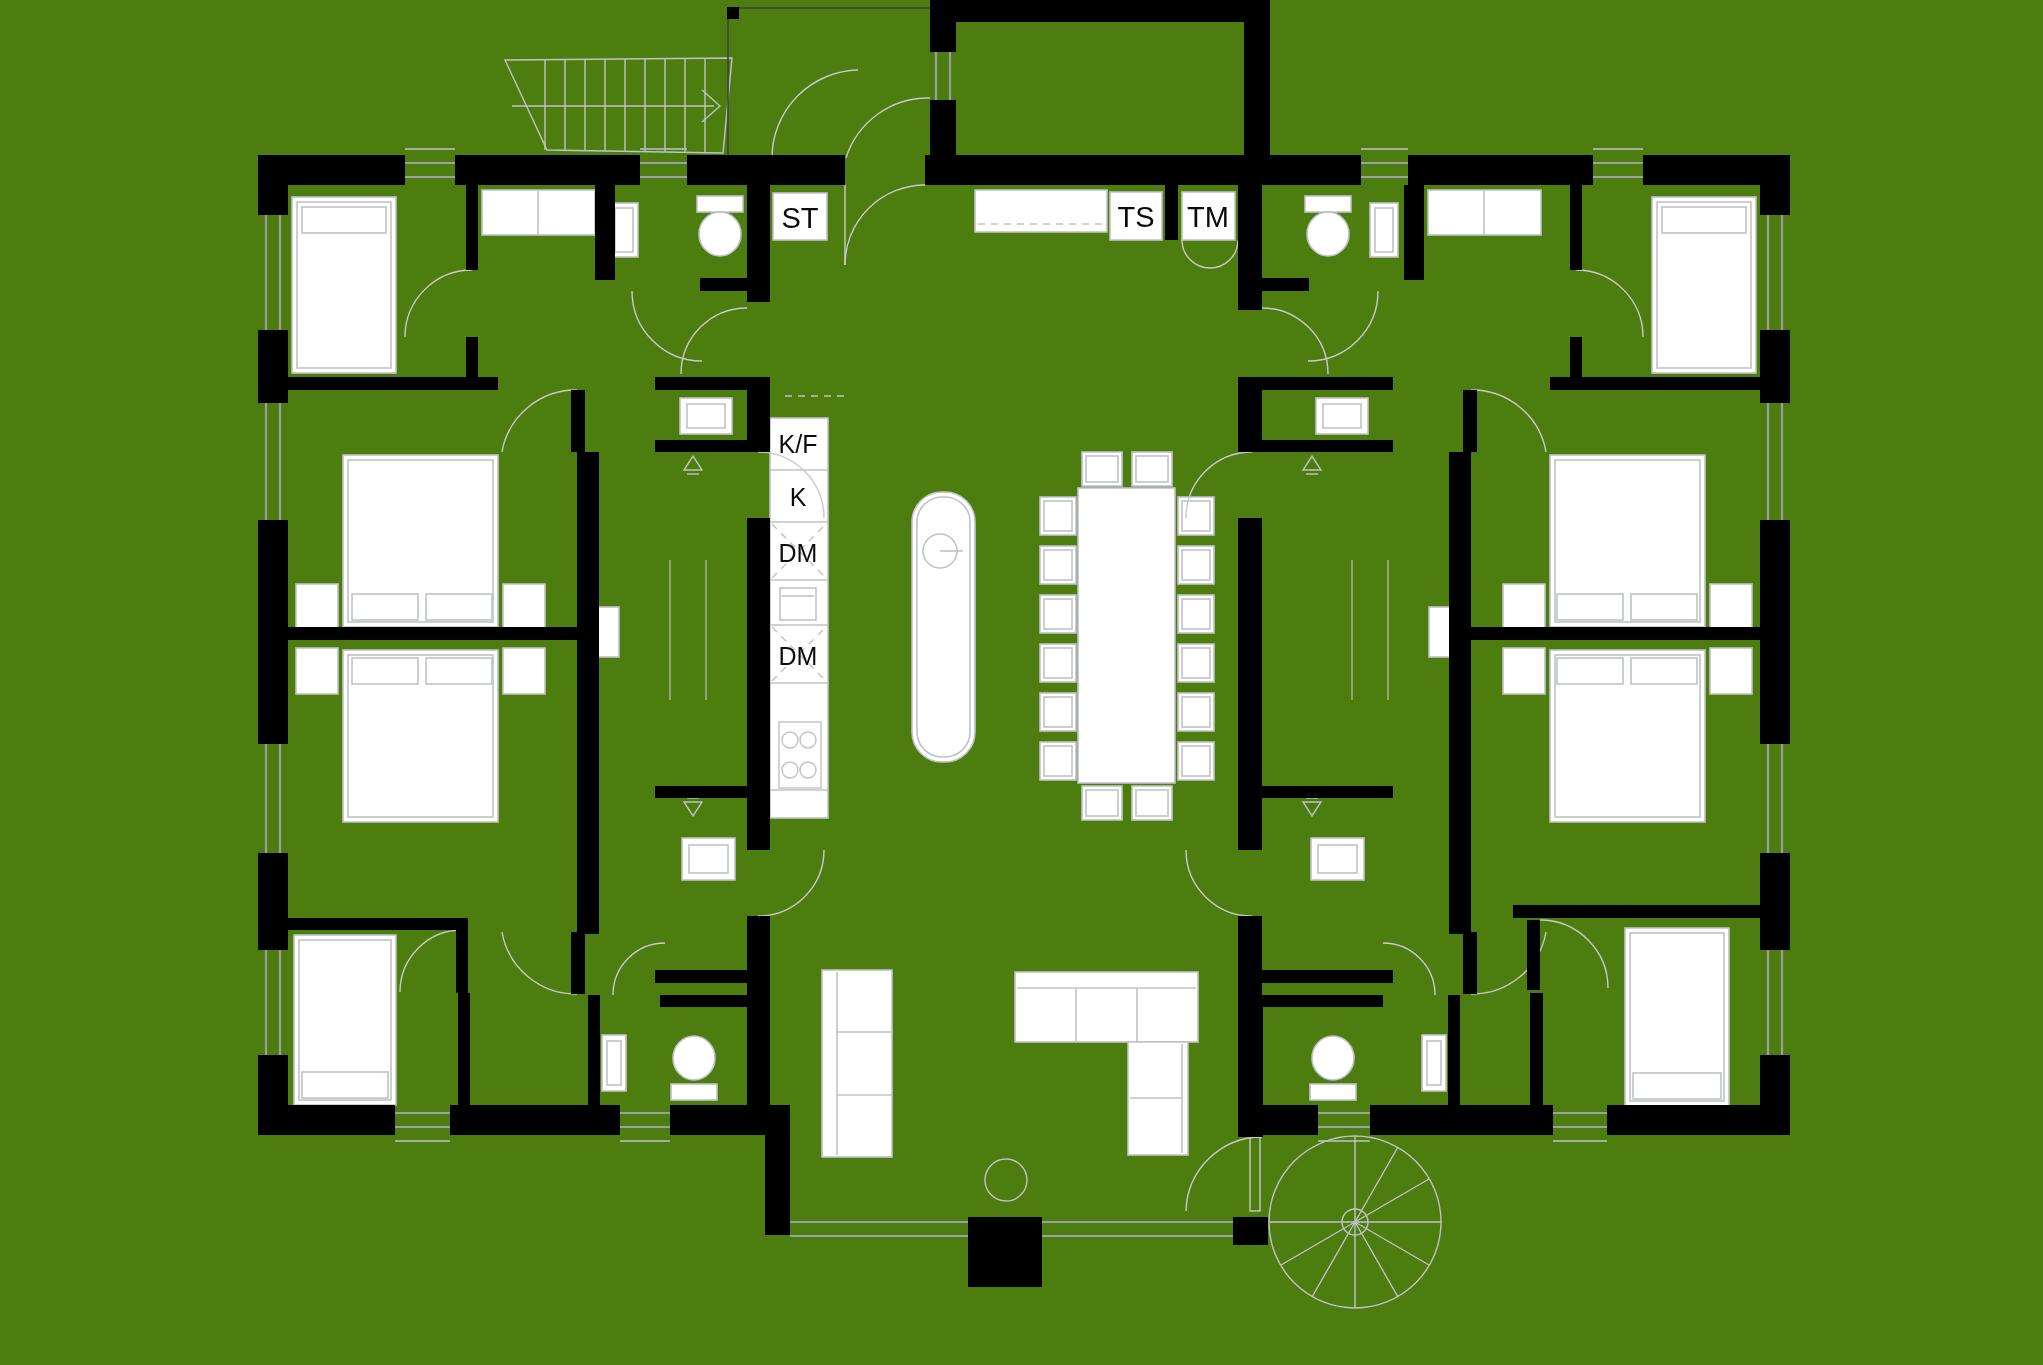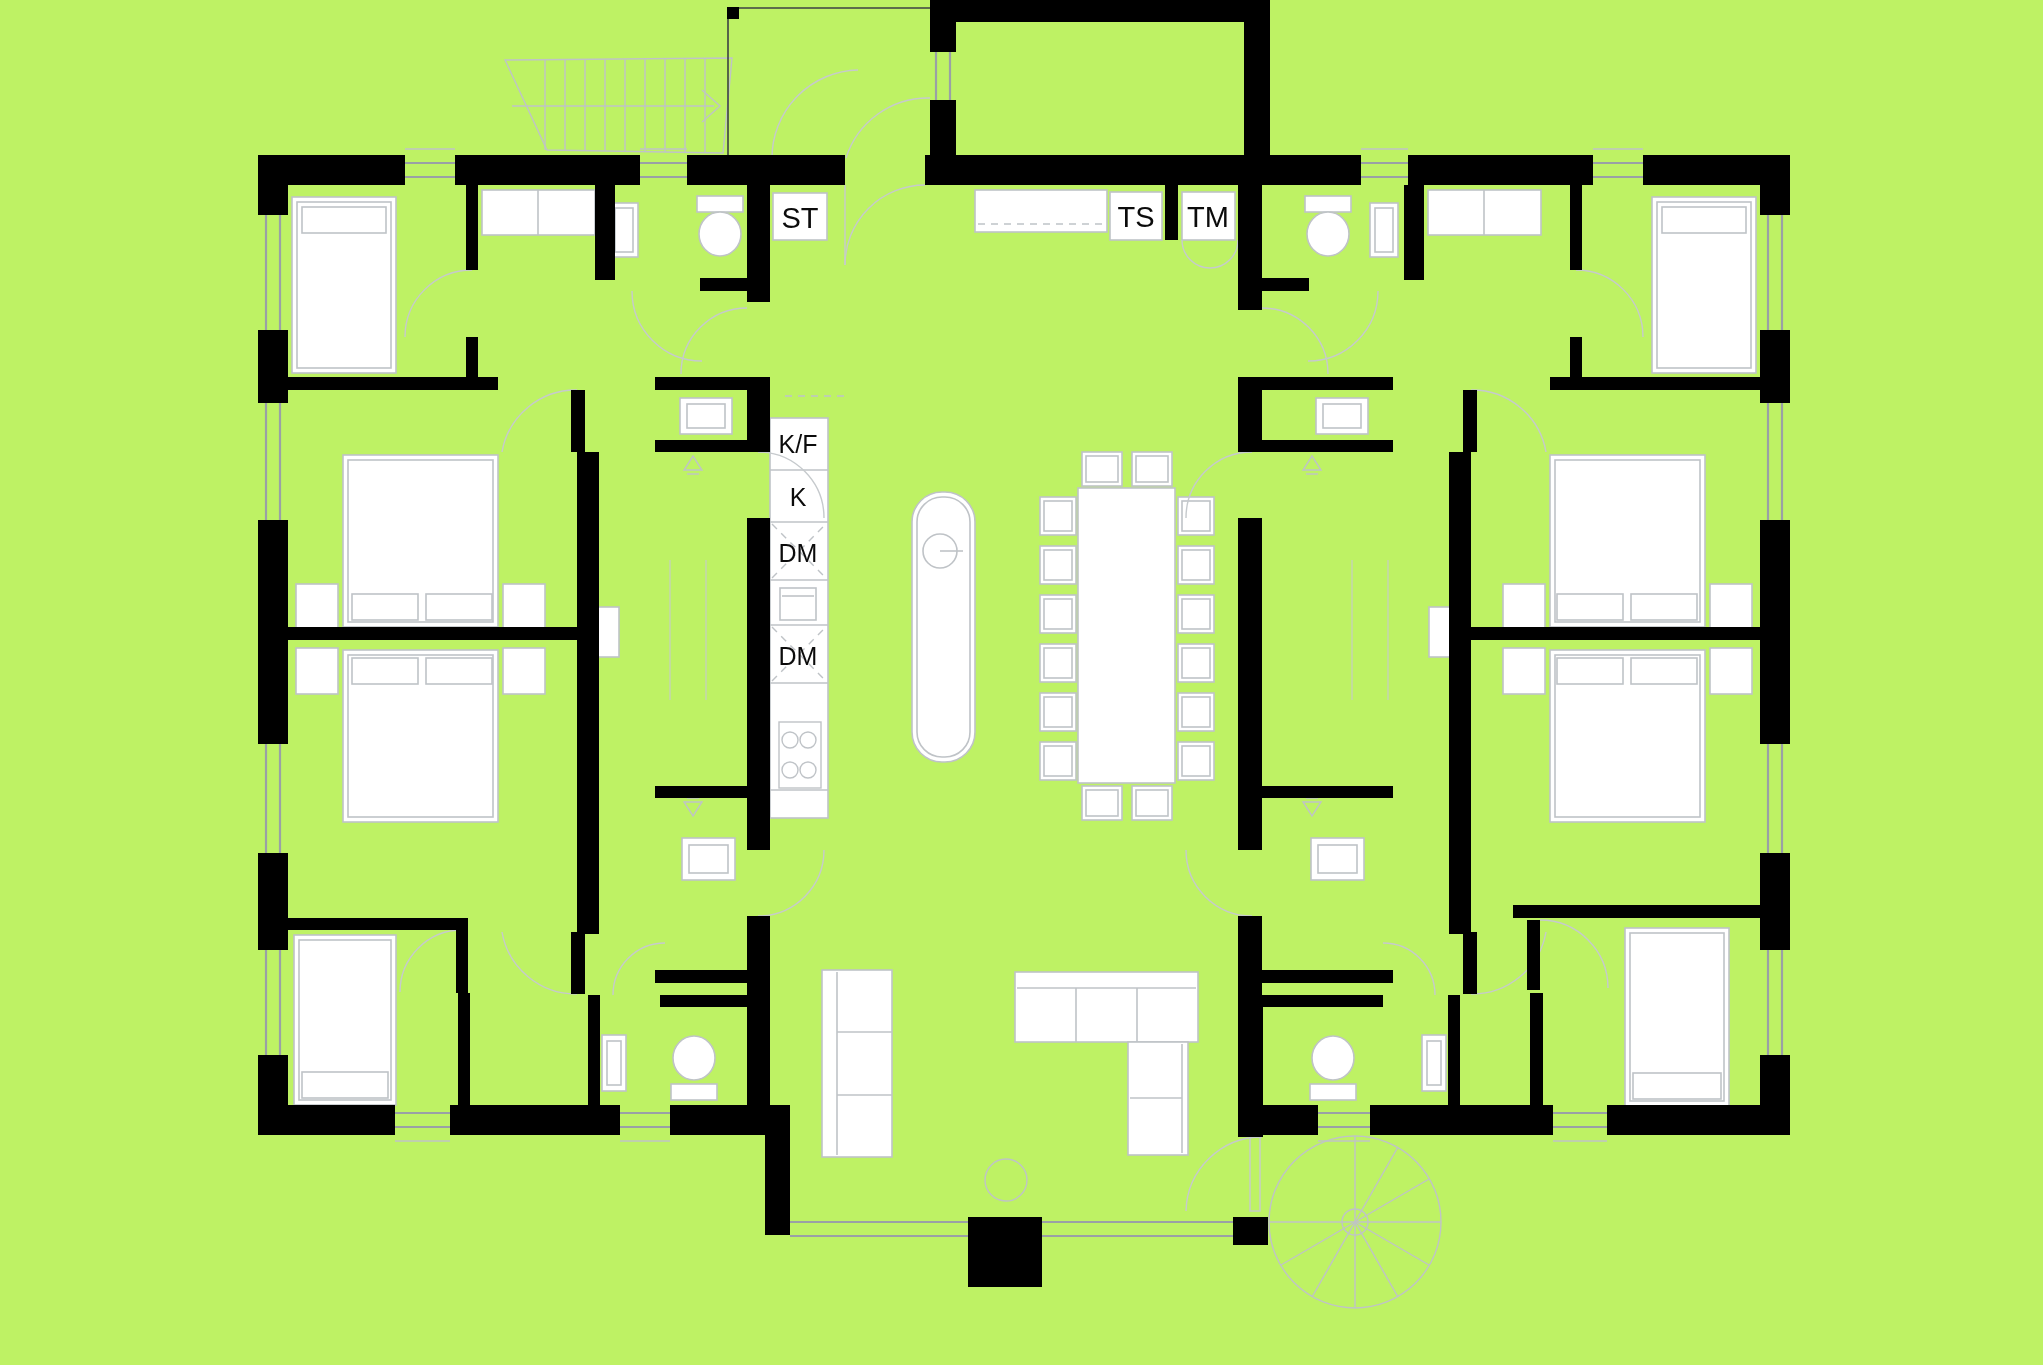--- a/index.html
+++ b/index.html
@@ -1,16 +1,16 @@
 <!DOCTYPE html>
 <html><head>
 <meta charset="utf-8">
 <style>
   html,body{margin:0;padding:0;background:#ffffff}
-  .stage{width:2043px;height:1365px;background:#bef264;position:relative}
+  .stage{width:2043px;height:1365px;background:#4d7c0f;position:relative}
   svg{display:block}
   .wall{fill:#000000;stroke:none}
   .furn{fill:#ffffff;stroke:#bfc3c7;stroke-width:1.6}
   .furnln{fill:none;stroke:#bfc3c7;stroke-width:1.4}
   .door{fill:none;stroke:#c6cacd;stroke-width:1.4}
   .win{stroke:#9aa0a5;stroke-width:2.2;fill:none}
   .thin{stroke:#3c4043;stroke-width:1.6;fill:none}
   .dash{stroke-dasharray:7 6}
   .glass{fill:none;stroke:#c6cacd;stroke-width:1.1}
   .lbl{font-family:"Liberation Sans",sans-serif;font-size:29px;fill:#0b0b0b;text-anchor:middle}

